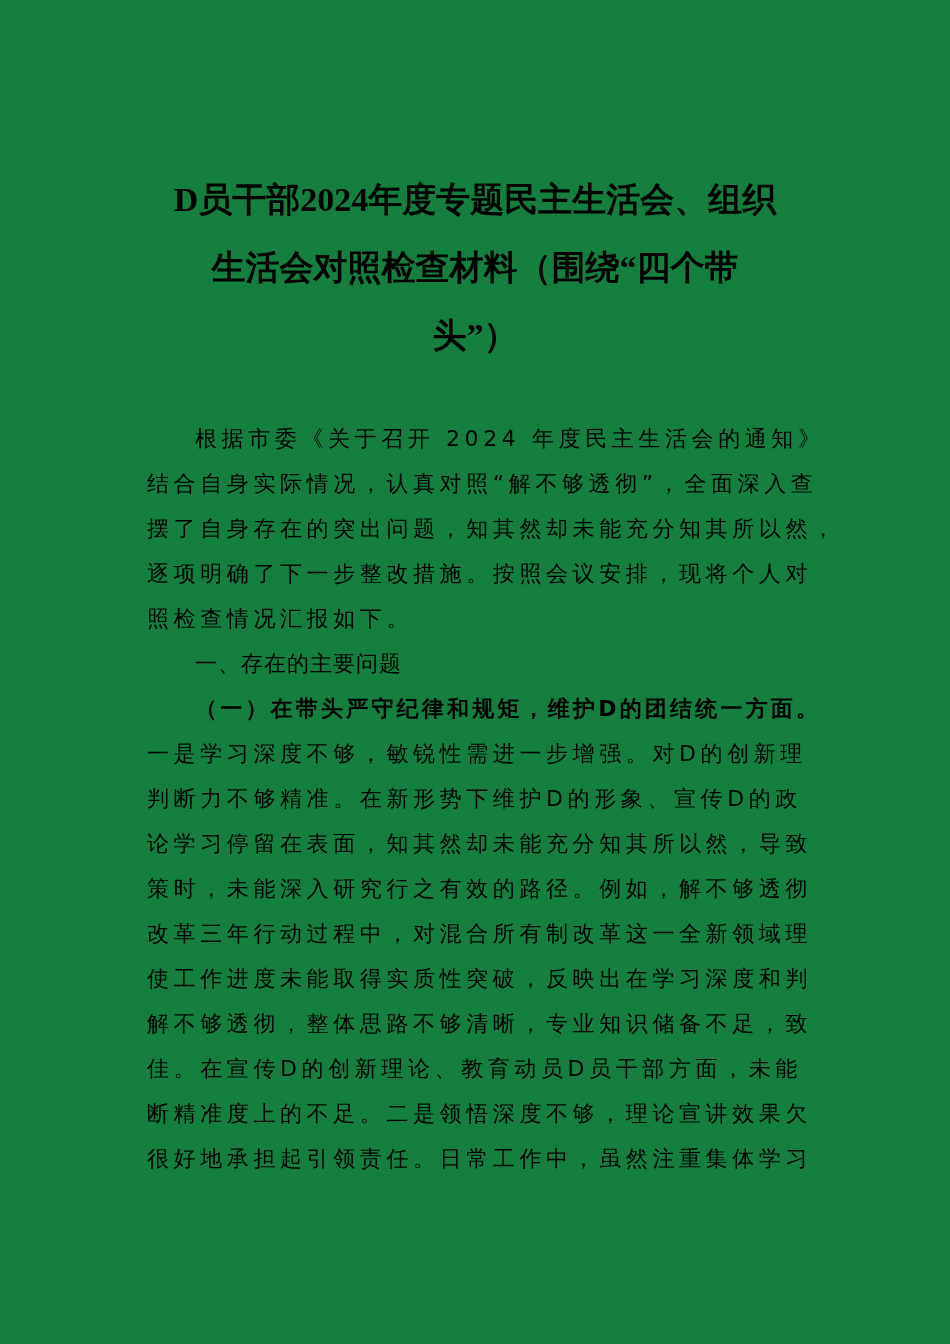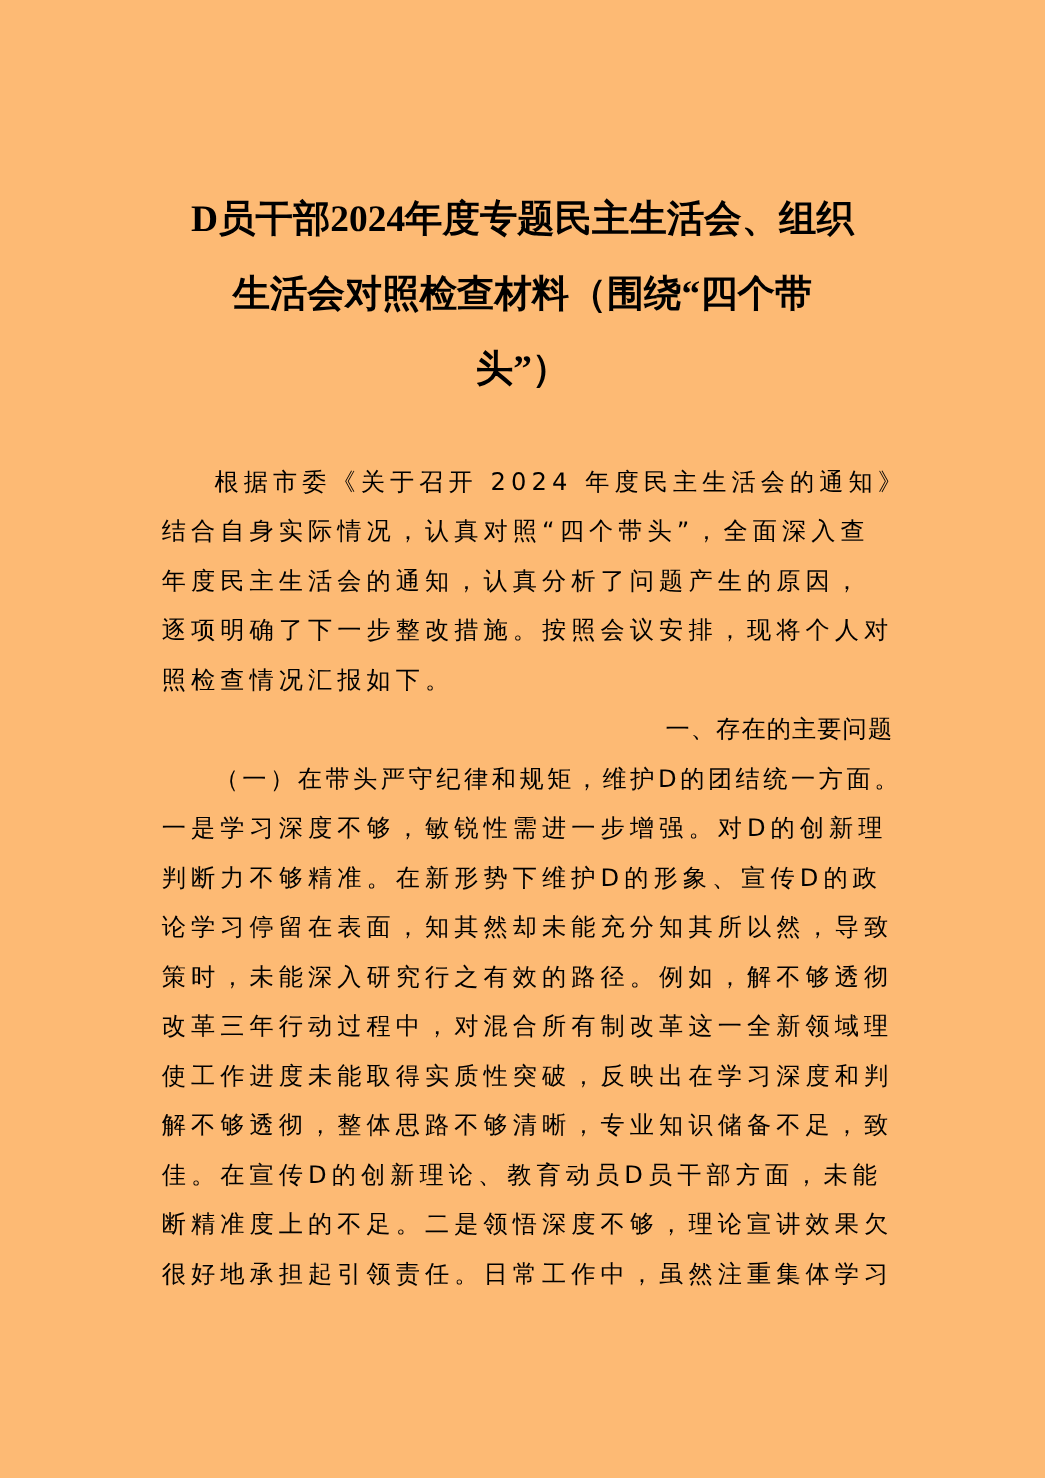--- a/index.html
+++ b/index.html
@@ -14,21 +14,21 @@
       overflow: hidden;
       color: #000000;
       font-family: "DejaVu Serif", "Liberation Serif", serif;
     }
     .page {
       position: absolute;
       left: 0;
       top: 0;
       width: 950px;
       height: 1344px;
-      background: #fdba74;
+      background: #15803d;
     }
     .title {
       position: absolute;
       left: 140px;
       top: 166px;
       width: 670px;
       text-align: center;
       font-family: "Liberation Serif", "DejaVu Serif", serif;
       font-weight: bold;
       font-size: 34px;
@@ -55,43 +55,42 @@
       font-family: "DejaVu Sans", "Liberation Sans", sans-serif;
       font-weight: normal;
     }
     .indent { padding-left: 48px; }
     .heading1 {
       font-family: "DejaVu Sans", "Liberation Sans", sans-serif;
       font-weight: normal;
       font-size: 22px;
       letter-spacing: 1px;
       padding-left: 48px;
-      text-align: right;
     }
     .sub-heading {
-      font-weight: normal;
+      font-weight: bold;
       letter-spacing: 3.2px;
       padding-left: 48px;
     }
   </style>
 </head>
 <body>
 
 <div class="page">
 
   <div class="title">
     <span class="tline">D员干部2024年度专题民主生活会、组织</span>
     <span class="tline">生活会对照检查材料（围绕“四个带</span>
     <span class="tline">头”）</span>
   </div>
 
   <div class="body-text">
     <span class="line indent">根据市委《关于召开 2024 年度民主生活会的通知》</span>
-    <span class="line">结合自身实际情况，认真对照“四个带头”，全面深入查</span>
-    <span class="line">年度民主生活会的通知，认真分析了问题产生的原因，</span>
+    <span class="line">结合自身实际情况，认真对照“解不够透彻”，全面深入查</span>
+    <span class="line">摆了自身存在的突出问题，知其然却未能充分知其所以然，</span>
     <span class="line">逐项明确了下一步整改措施。按照会议安排，现将个人对</span>
     <span class="line">照检查情况汇报如下。</span>
 
     <span class="line heading1">一、存在的主要问题</span>
     <span class="line sub-heading">（一）在带头严守纪律和规矩，维护D的团结统一方面。</span>
 
     <span class="line">一是学习深度不够，敏锐性需进一步增强。对D的创新理</span>
     <span class="line">判断力不够精准。在新形势下维护D的形象、宣传D的政</span>
     <span class="line">论学习停留在表面，知其然却未能充分知其所以然，导致</span>
     <span class="line">策时，未能深入研究行之有效的路径。例如，解不够透彻</span>

